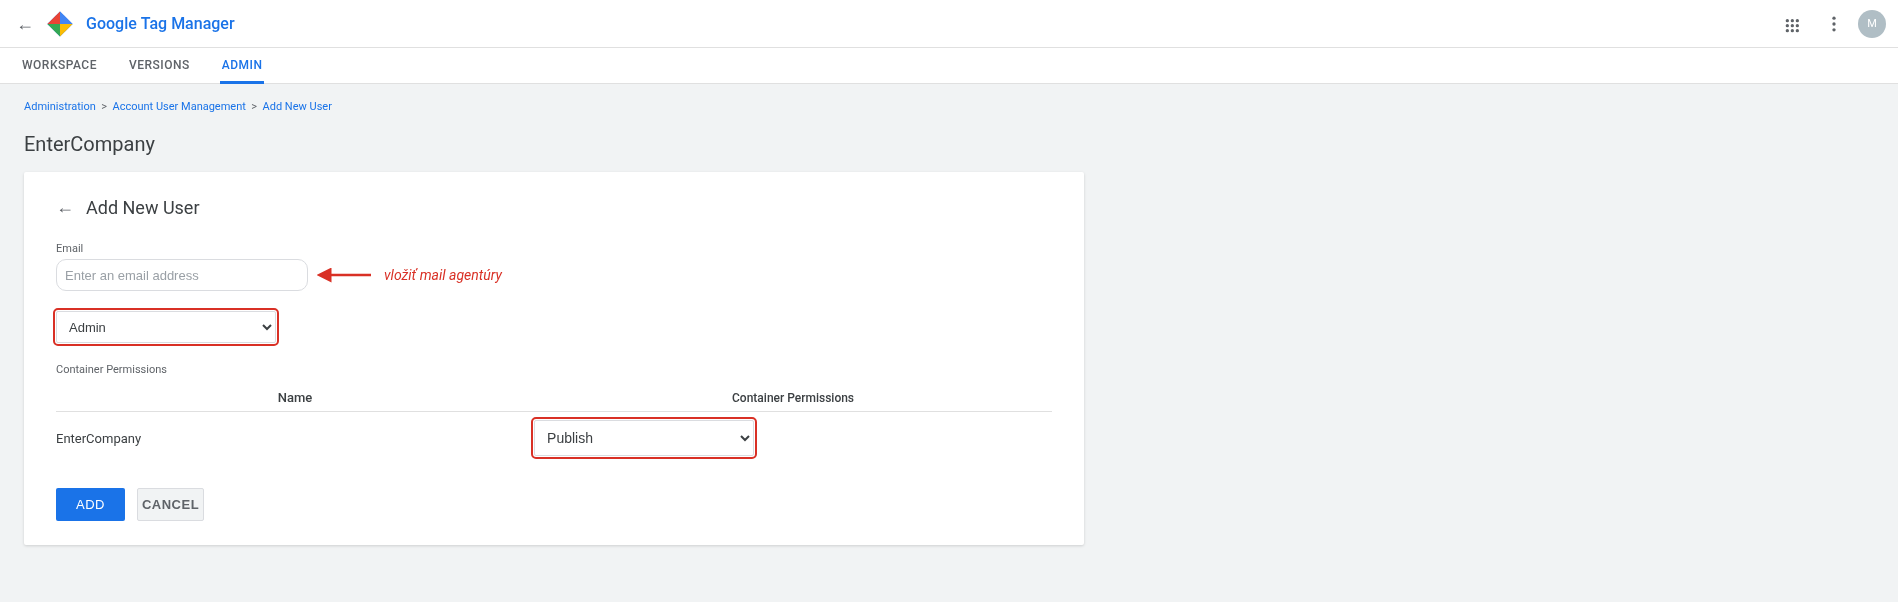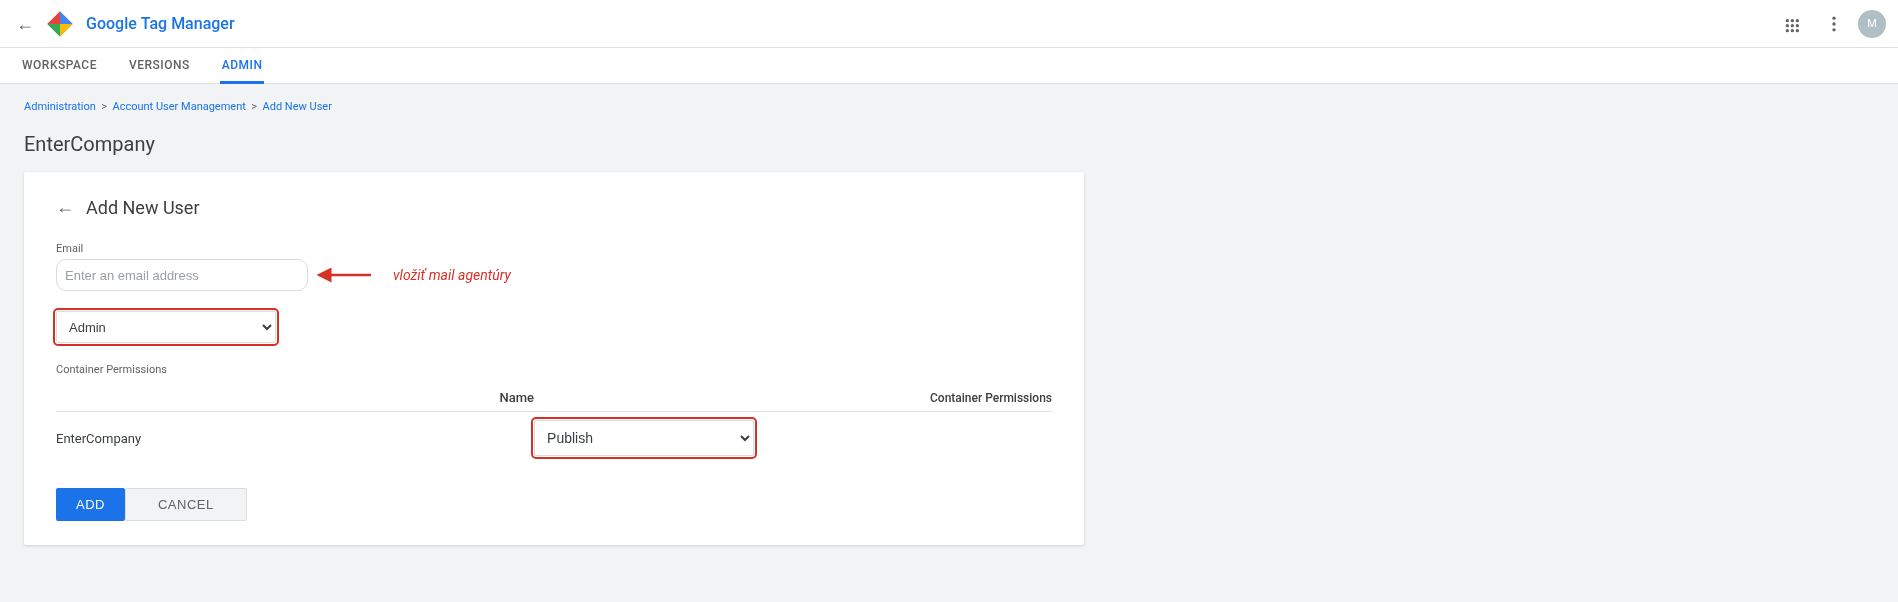--- a/index.html
+++ b/index.html
@@ -182,21 +182,21 @@
 
     
     .email-row {
       display: flex;
       align-items: center;
       gap: 8px;
     }
     .arrow-annotation {
       display: flex;
       align-items: center;
-      gap: 17px;
+      gap: 8px;
       justify-content: space-between;
     }
     .annotation-text {
       color: #d93025;
       font-size: 14px;
       font-style: italic;
     }
 
     
     .form-select {
@@ -226,21 +226,21 @@
       margin-bottom: 8px;
     }
     .container-table {
       width: 100%;
       border-collapse: collapse;
     }
     .container-table th {
       font-size: 12px;
       font-weight: 500;
       color: #3c4043;
-      text-align: right;
+      text-align: center;
       padding: 6px 0;
       border-bottom: 1px solid #e0e0e0;
     }
     .container-table td {
       padding: 8px 0;
       vertical-align: middle;
     }
     .container-table .name-col {
       width: 240px;
       font-size: 13px;
@@ -269,41 +269,42 @@
       appearance: auto;
     }
     .container-select-highlighted {
       outline: 2px solid #d93025;
       outline-offset: 1px;
     }
 
     
     .action-buttons {
       display: flex;
+      gap: 12px;
       margin-top: 24px;
     }
     .btn-add {
       background: #1a73e8;
       color: #fff;
       border: none;
       padding: 8px 20px;
       font-size: 13px;
       font-weight: 500;
       border-radius: 2px;
       cursor: pointer;
       letter-spacing: 0.5px;
       text-transform: uppercase;
     }
     .btn-cancel {
       background: #f1f3f4;
       color: #5f6368;
       border: 1px solid #dadce0;
-      padding: 8px 32px;
-      font-size: 13px;
-      font-weight: 400;
+      padding: 8px 4px;
+      font-size: 13px;
+      font-weight: 700;
       border-radius: 2px;
       cursor: pointer;
       letter-spacing: 0.5px;
       text-transform: uppercase;
     }
   </style>
 </head>
 <body>
 
 <div class="top-bar">

